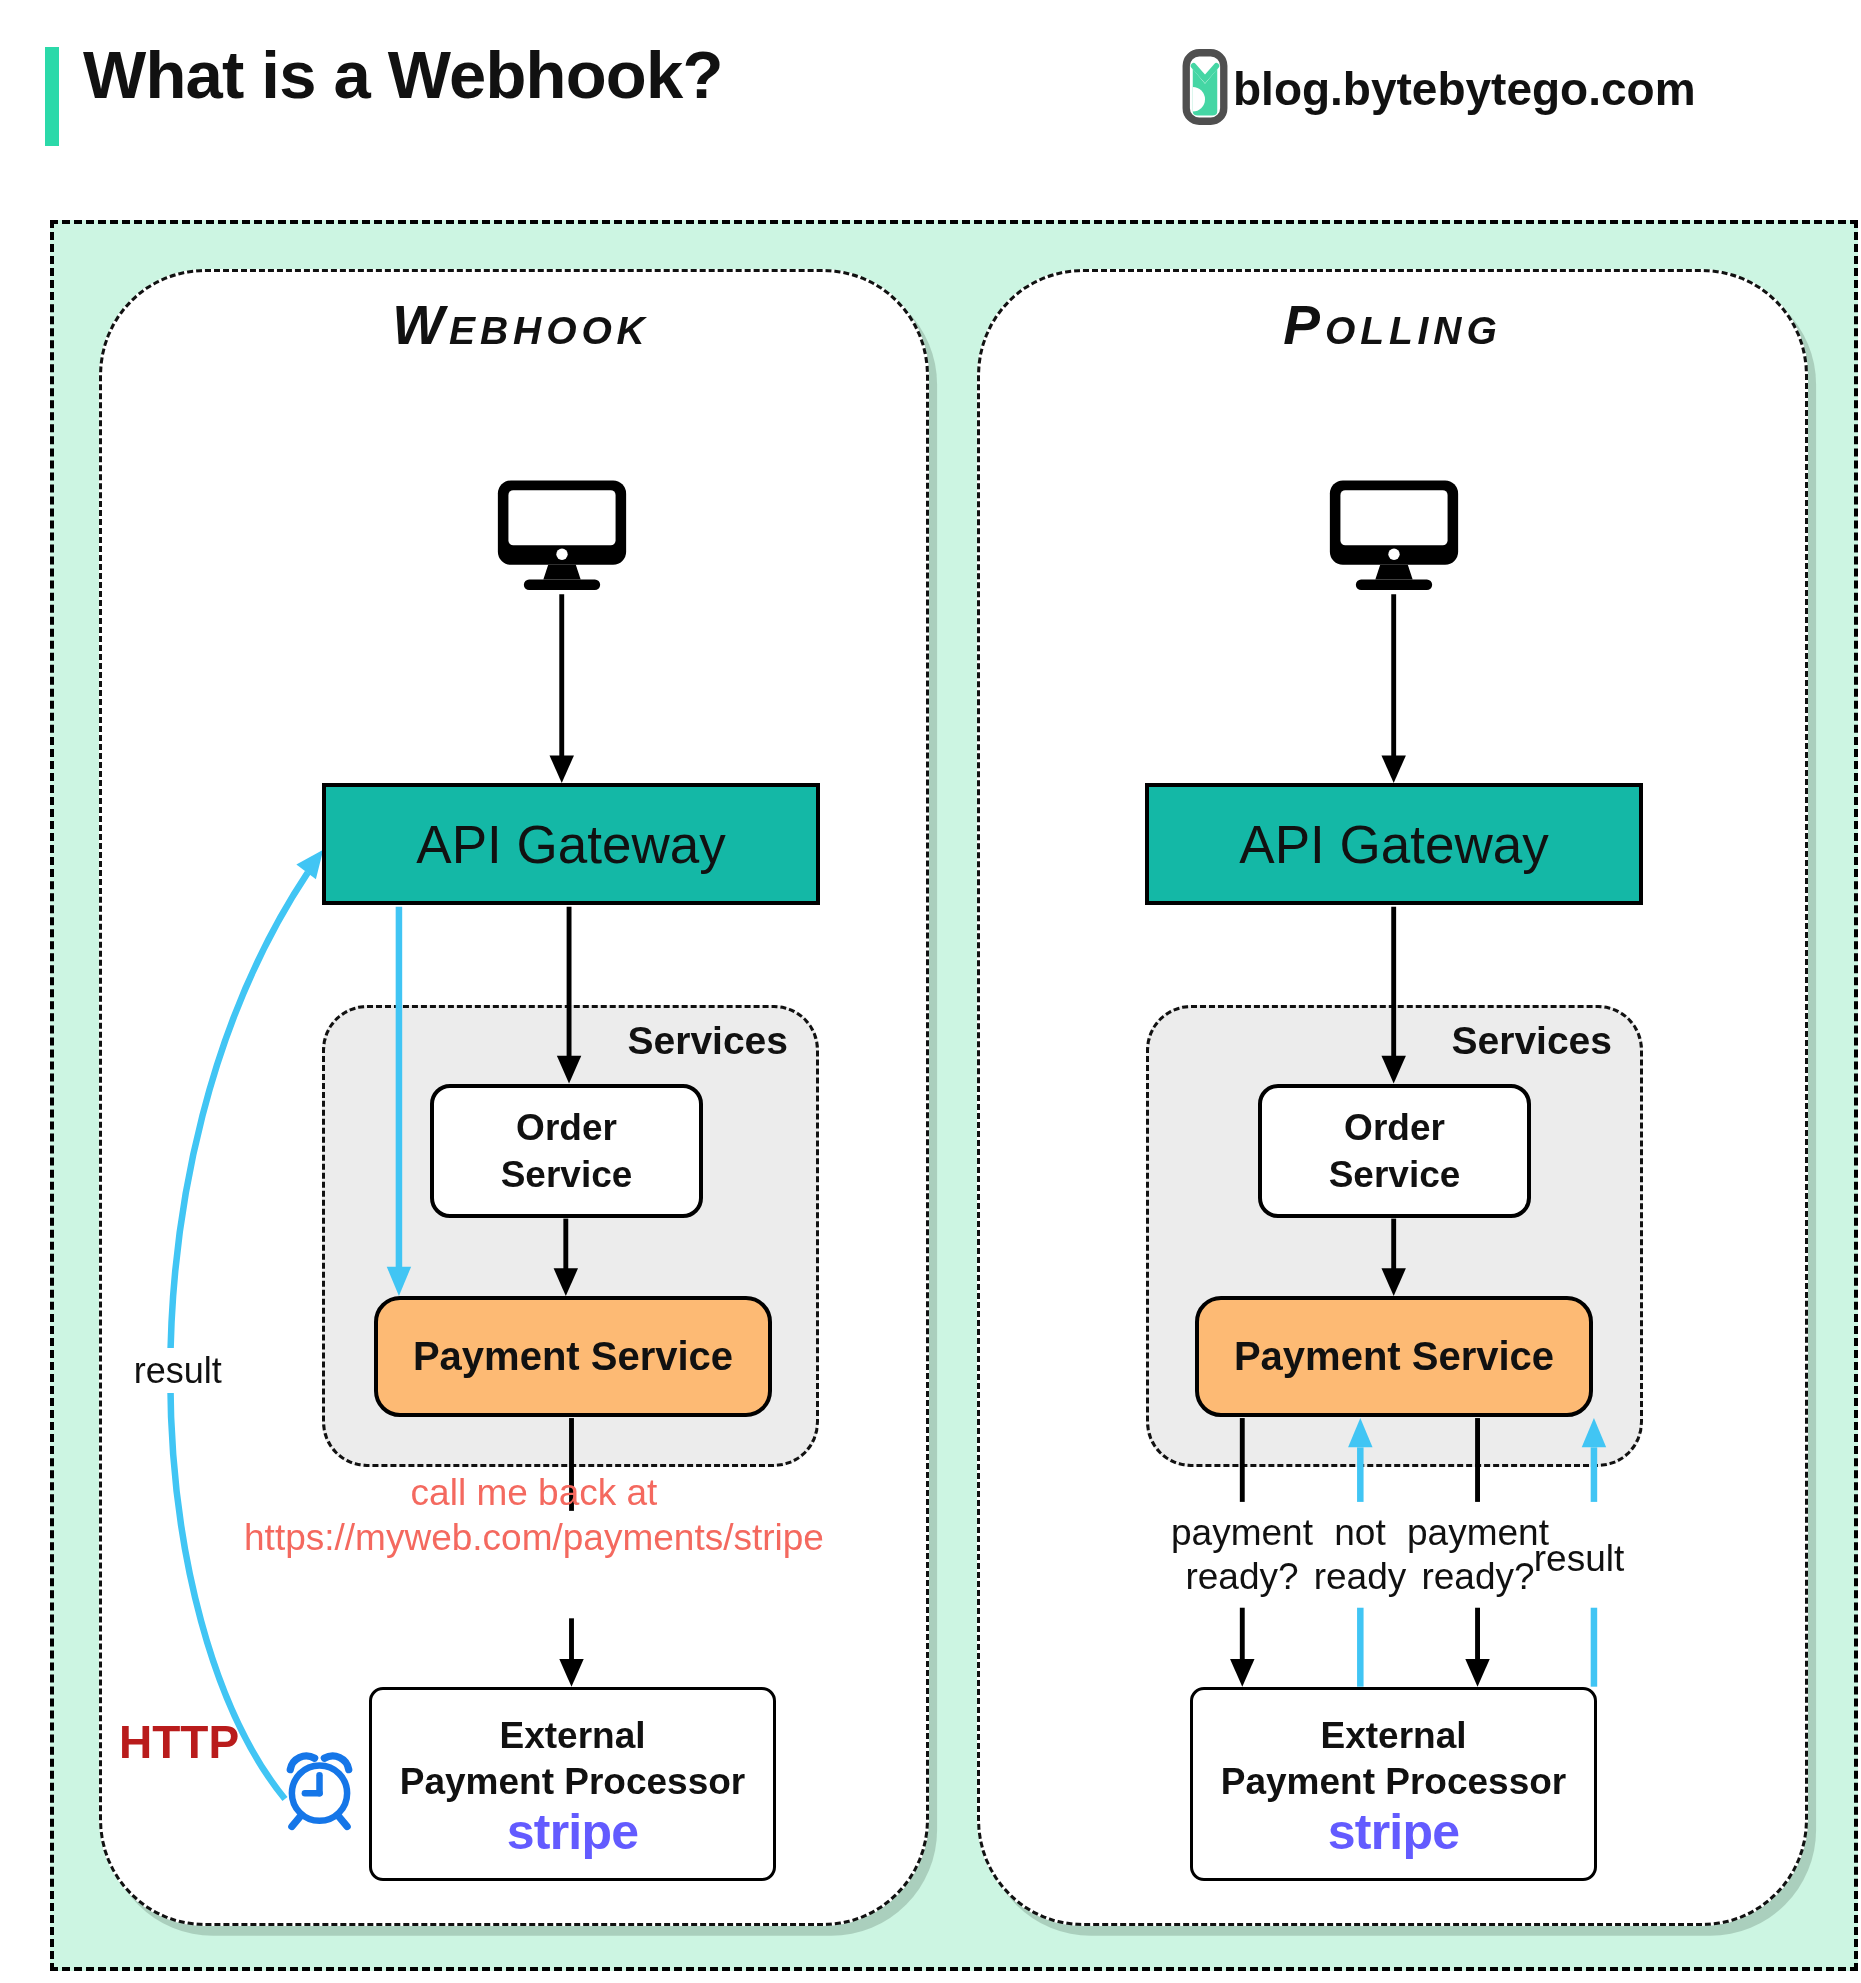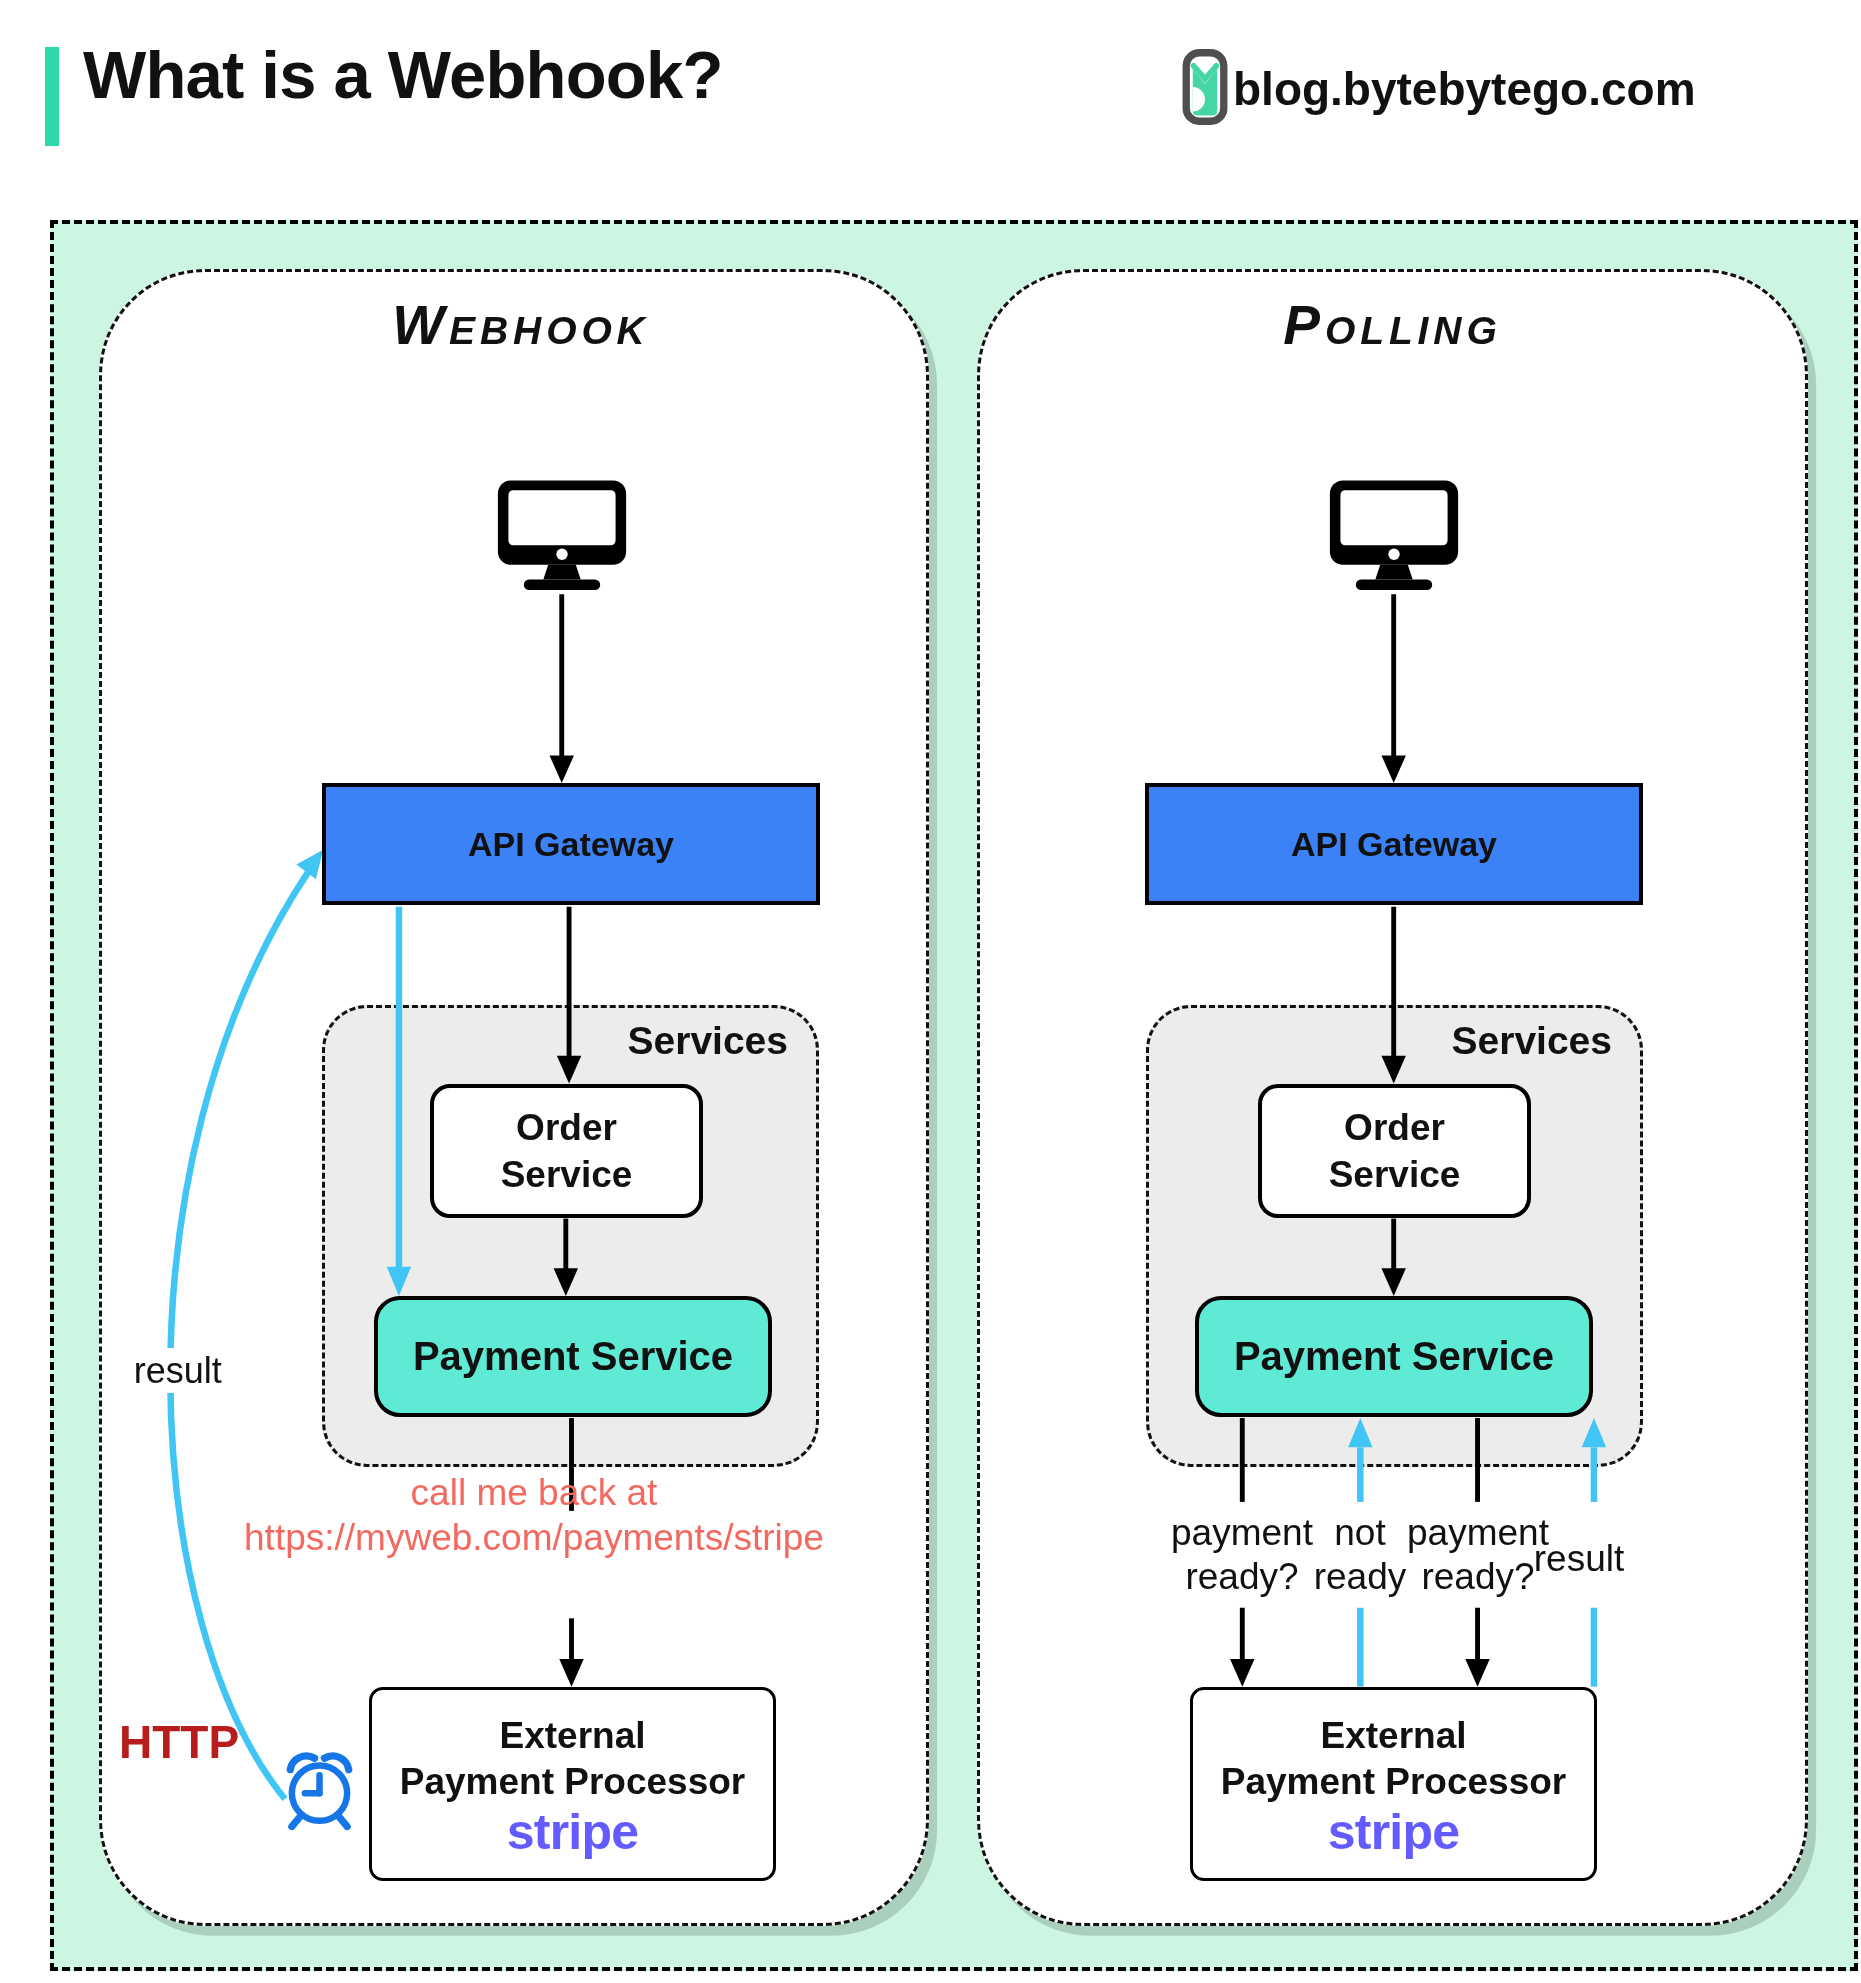--- a/index.html
+++ b/index.html
@@ -33,27 +33,27 @@
   
   .services{
     box-sizing:border-box;background:#ececec;border:3.3px dashed #111;border-radius:45px;
   }
   .svc-l{left:322px;top:1005px;width:497px;height:462px;}
   .svc-r{left:1146px;top:1005px;width:497px;height:462px;}
   .services-label{top:1019px;width:497px;text-align:right;font-size:39px;font-weight:700;box-sizing:border-box;padding-right:31px;}
   .sl-l{left:322px;} .sl-r{left:1146px;}
   
   .node{box-sizing:border-box;display:flex;flex-direction:column;align-items:center;justify-content:center;text-align:center;}
-  .api{background:#3b82f6;border:4.1px solid #000;font-size:34px;font-weight:700;}
+  .api{background:#14b8a6;border:4.1px solid #000;font-size:53px;font-weight:400;}
   .api-l{left:322px;top:783px;width:498px;height:122px;}
   .api-r{left:1145px;top:783px;width:498px;height:122px;}
   .order{background:#fff;border:4.1px solid #000;border-radius:20px;font-size:37px;font-weight:700;line-height:47px;}
   .order-l{left:430px;top:1084px;width:273px;height:134px;}
   .order-r{left:1258px;top:1084px;width:273px;height:134px;}
-  .pay{background:#5eead4;border:4.1px solid #000;border-radius:26px;font-size:40px;font-weight:700;}
+  .pay{background:#fdba74;border:4.1px solid #000;border-radius:26px;font-size:40px;font-weight:700;}
   .pay-l{left:374px;top:1296px;width:398px;height:121px;}
   .pay-r{left:1195px;top:1296px;width:398px;height:121px;}
   .ext{background:#fff;border:3.3px solid #000;border-radius:14px;font-size:37px;font-weight:700;line-height:46px;}
   .ext-l{left:369px;top:1687px;width:407px;height:194px;}
   .ext-r{left:1190px;top:1687px;width:407px;height:194px;}
   .stripe-word{font-size:50px;font-weight:800;color:#635bff;letter-spacing:-0.8px;margin-top:3.3px;}
   
   .callback{left:192px;top:1470px;width:684px;text-align:center;font-size:37px;line-height:45px;color:#f4695f;}
   .result-label-l{left:124px;top:1348px;font-size:36px;background:#fff;padding:1.6px 9.8px;}
   .http-label{left:119px;top:1715px;font-size:46px;font-weight:700;color:#b91c1c;}

